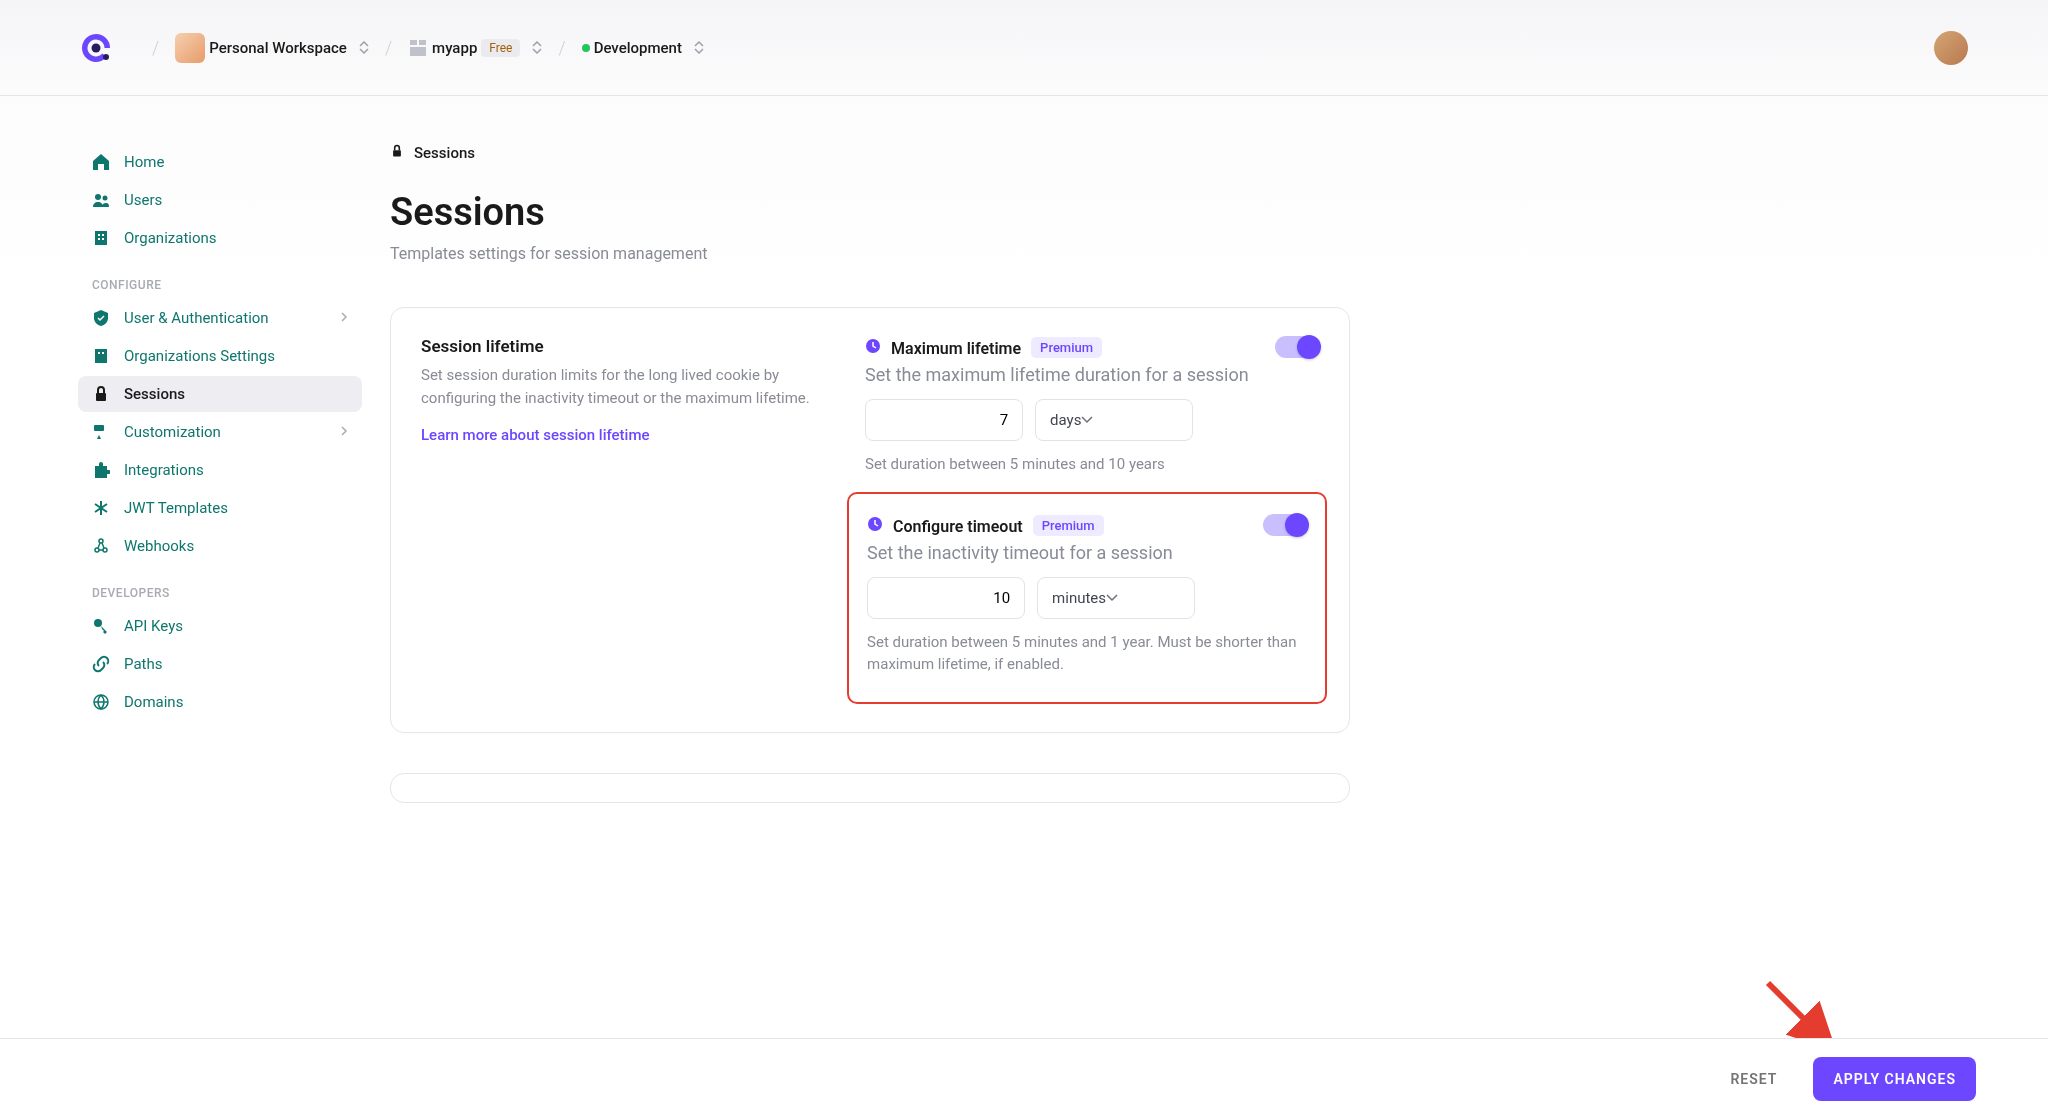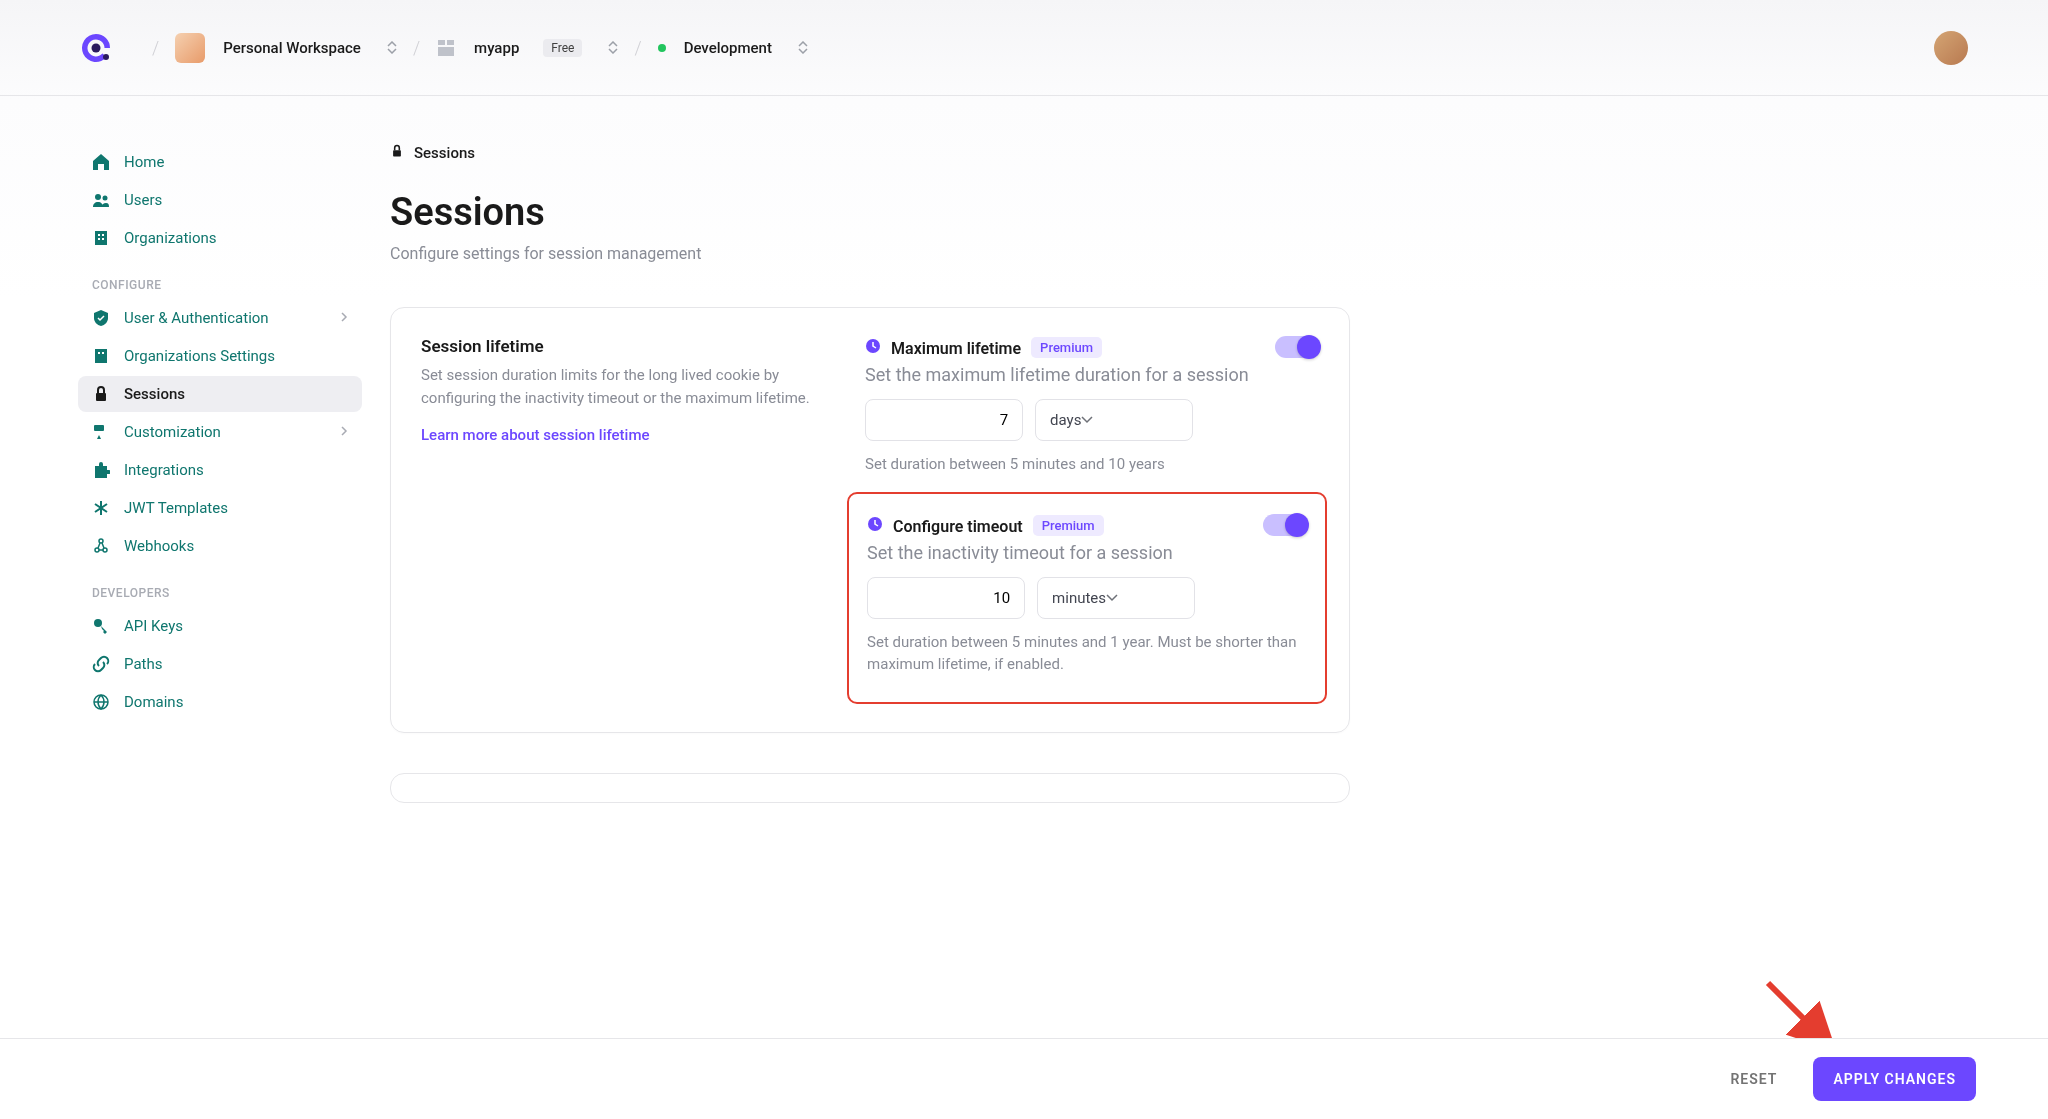--- a/index.html
+++ b/index.html
@@ -1,27 +1,27 @@
 <!DOCTYPE html>
 <html><head>
 <meta charset="utf-8">
 <style>
 *{box-sizing:border-box;margin:0;padding:0;font-family:-apple-system,BlinkMacSystemFont,"Segoe UI",Roboto,sans-serif}
 body{background:linear-gradient(180deg,#f5f5f7 0%,#fcfcfd 100px,#fff 300px);color:#1a1a1a;min-height:100vh}
 .topbar{display:flex;align-items:center;padding:20px 80px;border-bottom:1px solid #e6e6e9;height:96px}
 .logo{width:32px;height:32px;border-radius:50%;position:relative;margin-right:24px;flex-shrink:0}
 .logo svg{width:32px;height:32px}
 .bc-sep{color:#d0d0d5;margin:0 16px;font-size:18px;font-weight:300}
-.bc-item{display:flex;align-items:center;gap:18px;cursor:pointer}
+.bc-item{display:flex;align-items:center;gap:4px;cursor:pointer}
 .bc-avatar{width:30px;height:30px;border-radius:6px;background:linear-gradient(135deg,#f5d0b0,#e89b6a)}
 .bc-text{font-size:15px;font-weight:500;color:#1a1a1a}
 .bc-chevron{display:flex;flex-direction:column;gap:1px;color:#9ca0a8;margin-left:8px}
 .bc-chevron svg{width:10px;height:6px}
 .app-icon{width:20px;height:20px;display:flex;align-items:center;justify-content:center;color:#9ca0a8}
-.badge{background:#ebebef;color:#404040;font-size:12px;padding:2px 8px;border-radius:4px;margin-left:6px}
+.badge{background:#ebebef;color:#a16207;font-size:12px;padding:2px 8px;border-radius:4px;}
 .env-dot{width:8px;height:8px;border-radius:50%;background:#22c55e}
 .spacer{flex:1}
 .user-avatar{width:34px;height:34px;border-radius:50%;background:linear-gradient(135deg,#d4a574,#b87950)}
 .layout{display:flex;padding:0 0 0 70px}
 .sidebar{width:300px;padding-top:48px}
 .nav-item{display:flex;align-items:center;gap:14px;padding:9px 14px;color:#0f766e;font-size:15px;cursor:pointer;border-radius:8px;margin:0 8px 2px 8px}
 .nav-item.active{background:#eeeef2;color:#1a1a1a;font-weight:500}
 .nav-item .icon{width:18px;height:18px;display:flex;align-items:center;justify-content:center;flex-shrink:0}
 .nav-chevron{margin-left:auto;color:#a8abb3}
 .nav-section{font-size:12px;font-weight:500;color:#a8abb3;letter-spacing:0.5px;padding:20px 22px 8px}
@@ -254,21 +254,21 @@
 
   <div class="main">
     <div class="breadcrumb-page">
       <span><svg width="14" height="14" viewBox="0 0 18 18" fill="#1a1a1a">
             <rect x="4" y="8" width="10" height="8" rx="1"></rect>
             <path d="M6 8V5a3 3 0 016 0v3" fill="none" stroke="#1a1a1a" stroke-width="2"></path>
           </svg></span>
       <span>Sessions</span>
     </div>
     <h1 class="page-title">Sessions</h1>
-    <p class="page-sub">Configure settings for session management</p>
+    <p class="page-sub">Templates settings for session management</p>
 
     <div class="card">
       <div class="card-left">
         <div class="card-title">Session lifetime</div>
         <div class="card-desc">Set session duration limits for the long lived cookie by configuring the inactivity timeout or the maximum lifetime.</div>
         <a class="learn-link">Learn more about session lifetime</a>
       </div>
       <div class="card-right">
         <div class="setting">
           <div class="setting-head">

